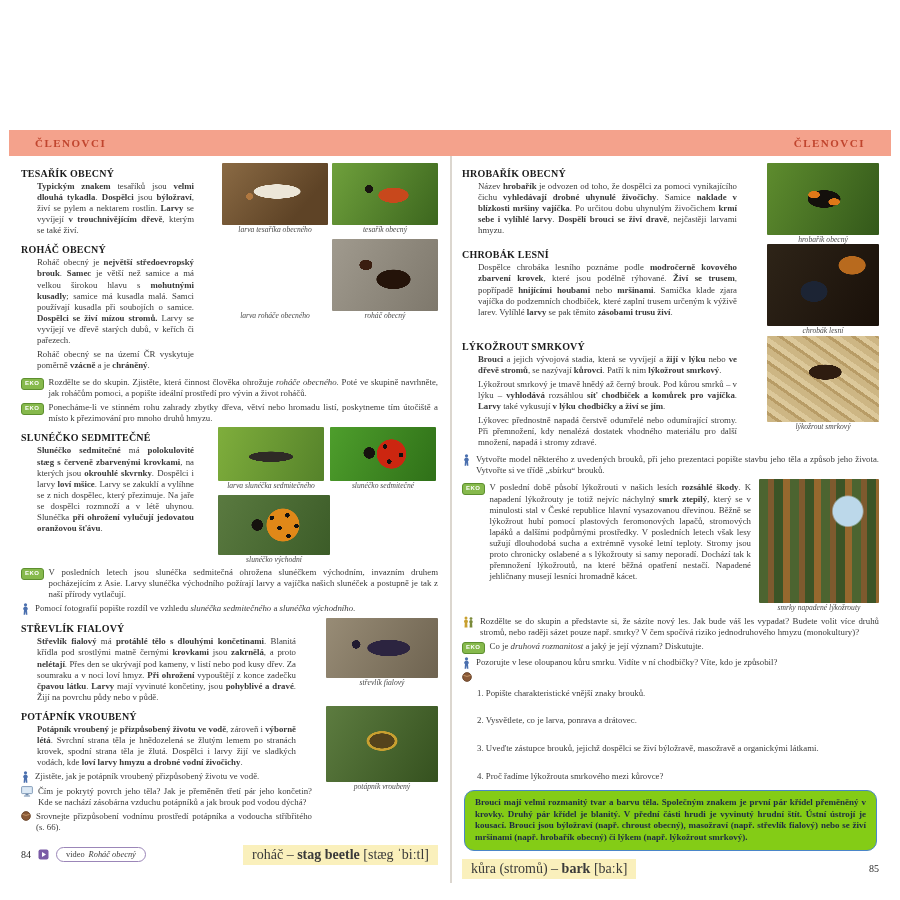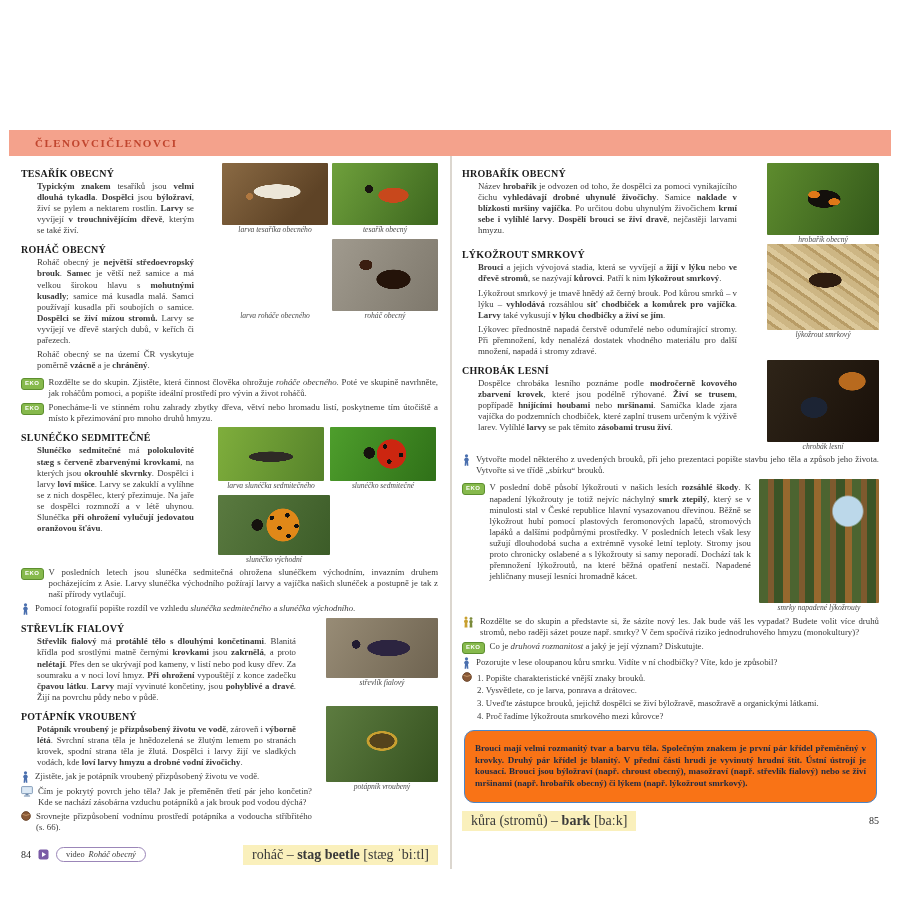--- a/index.html
+++ b/index.html
@@ -1,21 +1,21 @@
 <!DOCTYPE html>
 <html><head>
 <meta charset="utf-8">
 <style>
   html,body{margin:0;padding:0}
   body{width:900px;height:900px;background:#fff;overflow:hidden;
        font-family:"Liberation Serif",serif;color:#3a3a3a}
   .canvas{position:relative;width:900px;height:900px;background:#fff}
   .spread{position:absolute;top:130px;left:9px;width:882px}
   .band{height:26px;background:#f4a28c;display:flex;align-items:center;
-        padding:0 26px;box-sizing:border-box}
+        justify-content:space-between;padding:0 26px;box-sizing:border-box}
   .band span{color:#c0452e;font-weight:bold;font-size:11px;letter-spacing:1.5px}
   .pages{display:flex;position:relative;background:#fff}
   .pages::before{content:"";position:absolute;left:50%;top:0;bottom:0;width:2px;
         background:linear-gradient(90deg,#e8e4de,#cfc9c0,#e8e4de)}
   .page{width:50%;box-sizing:border-box;padding:7px 12px 0 12px}
   h3{font-size:10px;margin:5px 0 2px;color:#1c1c1c;letter-spacing:.2px}
   p{font-size:8.8px;line-height:1.26;margin:0 16px 3px;text-align:justify}
   .row{display:flex;gap:8px}
   .txt{flex:1;min-width:0}
   .figs2{flex:0 0 220px;display:flex;gap:4px;justify-content:flex-end;align-items:flex-start}
@@ -26,25 +26,25 @@
   figure.w{width:112px}
   figure.wf{width:120px}
   .ph{width:100%;border-radius:1px}
   figcaption{font-size:7.6px;font-style:italic;color:#4a4a4a;text-align:center;margin-top:1px;line-height:1.1}
   .task{display:flex;gap:5px;align-items:flex-start;margin:3px 0;font-size:8.8px;line-height:1.26}
   .task p{margin:0}
   .eko{flex:0 0 auto;background:#86b94c;border:1px solid #5d8f2f;color:#fff;
        font-family:"Liberation Sans",sans-serif;font-size:6px;font-weight:bold;
        padding:1px 3px;border-radius:3px;letter-spacing:.5px;margin-top:1px}
   .i{flex:0 0 auto;margin-top:0}
-  .summary{border:1.5px solid #4a86c8;background:#f97316;border-radius:10px;
-       padding:12px 10px;margin:6px 2px 8px;font-weight:bold;color:#1d2a44;
+  .summary{border:1.5px solid #4a86c8;background:#84cc16;border-radius:10px;
+       padding:6px 10px;margin:6px 2px 8px;font-weight:bold;color:#1d2a44;
        font-size:9px;line-height:1.3;text-align:justify}
   .review{font-size:8.8px;line-height:1.35}
-  .review div{margin:1px 0 1px}
+  .review div{margin:16px 0 1px}
   .pfoot{display:flex;align-items:center;gap:7px;margin:8px 0 4px}
   .pnum{font-size:10px;color:#2a2a2a}
   .pill{display:inline-flex;align-items:flex-start;gap:4px;border:1px solid #9b86b8;
        border-radius:11px;padding:2px 9px;font-size:8.4px;color:#3a3a3a;background:#fff}
   .pill .vt{font-style:italic}
   .phrase{background:#faf0bc;padding:2px 9px;font-size:14px;color:#3a3a3a;white-space:nowrap}
   .ml{margin-left:auto}
   
   .ph-larva-tesarik{height:62px;background:
     radial-gradient(ellipse 36px 11px at 52% 46%,#ece6d8 64%,rgba(0,0,0,0) 66%),
@@ -269,42 +269,42 @@
       <div class="figcol">
         <figure class="w">
           <div class="ph ph-hrobarik"></div>
           <figcaption>hrobařík obecný</figcaption>
         </figure>
       </div>
     </div>
 
     <div class="row">
       <div class="txt">
+        <h3>CHROBÁK LESNÍ</h3>
+        <p>Dospělce chrobáka lesního poznáme podle <b>modročerně kovového zbarvení krovek</b>, které jsou podélně rýhované. <b>Živí se trusem</b>, popřípadě <b>hnijícími houbami</b> nebo <b>mršinami</b>. Samička klade zjara vajíčka do podzemních chodbiček, které zaplní trusem určeným k výživě larev. Vylíhlé <b>larvy</b> se pak těmito <b>zásobami trusu živí</b>.</p>
+      </div>
+      <div class="figcol">
+        <figure class="w">
+          <div class="ph ph-chrobak"></div>
+          <figcaption>chrobák lesní</figcaption>
+        </figure>
+      </div>
+    </div>
+
+    <div class="row">
+      <div class="txt">
         <h3>LÝKOŽROUT SMRKOVÝ</h3>
         <p><b>Brouci</b> a jejich vývojová stadia, která se vyvíjejí a <b>žijí v lýku</b> nebo <b>ve dřevě stromů</b>, se nazývají <b>kůrovci</b>. Patří k nim <b>lýkožrout smrkový</b>.</p>
         <p>Lýkožrout smrkový je tmavě hnědý až černý brouk. Pod kůrou smrků – v lýku – <b>vyhlodává</b> rozsáhlou <b>síť chodbiček a komůrek pro vajíčka</b>. <b>Larvy</b> také vykusují <b>v lýku chodbičky a živí se jím</b>.</p>
         <p>Lýkovec přednostně napadá čerstvě odumřelé nebo odumírající stromy. Při přemnožení, kdy nenalézá dostatek vhodného materiálu pro další množení, napadá i stromy zdravé.</p>
       </div>
       <div class="figcol">
         <figure class="w">
           <div class="ph ph-lykozrout"></div>
           <figcaption>lýkožrout smrkový</figcaption>
-        </figure>
-      </div>
-    </div>
-
-    <div class="row">
-      <div class="txt">
-        <h3>CHROBÁK LESNÍ</h3>
-        <p>Dospělce chrobáka lesního poznáme podle <b>modročerně kovového zbarvení krovek</b>, které jsou podélně rýhované. <b>Živí se trusem</b>, popřípadě <b>hnijícími houbami</b> nebo <b>mršinami</b>. Samička klade zjara vajíčka do podzemních chodbiček, které zaplní trusem určeným k výživě larev. Vylíhlé <b>larvy</b> se pak těmito <b>zásobami trusu živí</b>.</p>
-      </div>
-      <div class="figcol">
-        <figure class="w">
-          <div class="ph ph-chrobak"></div>
-          <figcaption>chrobák lesní</figcaption>
         </figure>
       </div>
     </div>
 
     <div class="task">
       <svg class="i" width="9" height="12" viewBox="0 0 9 12">
               <circle cx="4.5" cy="1.8" r="1.6" fill="#4a6fae"></circle>
               <path d="M4.5 3.6 C2.8 3.6 2.2 5 2.1 6.6 L3 6.8 L2.6 11.8 L4.1 11.8 L4.5 8.6 L4.9 11.8 L6.4 11.8 L6 6.8 L6.9 6.6 C6.8 5 6.2 3.6 4.5 3.6 Z" fill="#4a6fae"></path>
             </svg>
       <p>Vytvořte model některého z uvedených brouků, při jeho prezentaci popište stavbu jeho těla a způsob jeho života. Vytvořte si ve třídě „sbírku“ brouků.</p>

